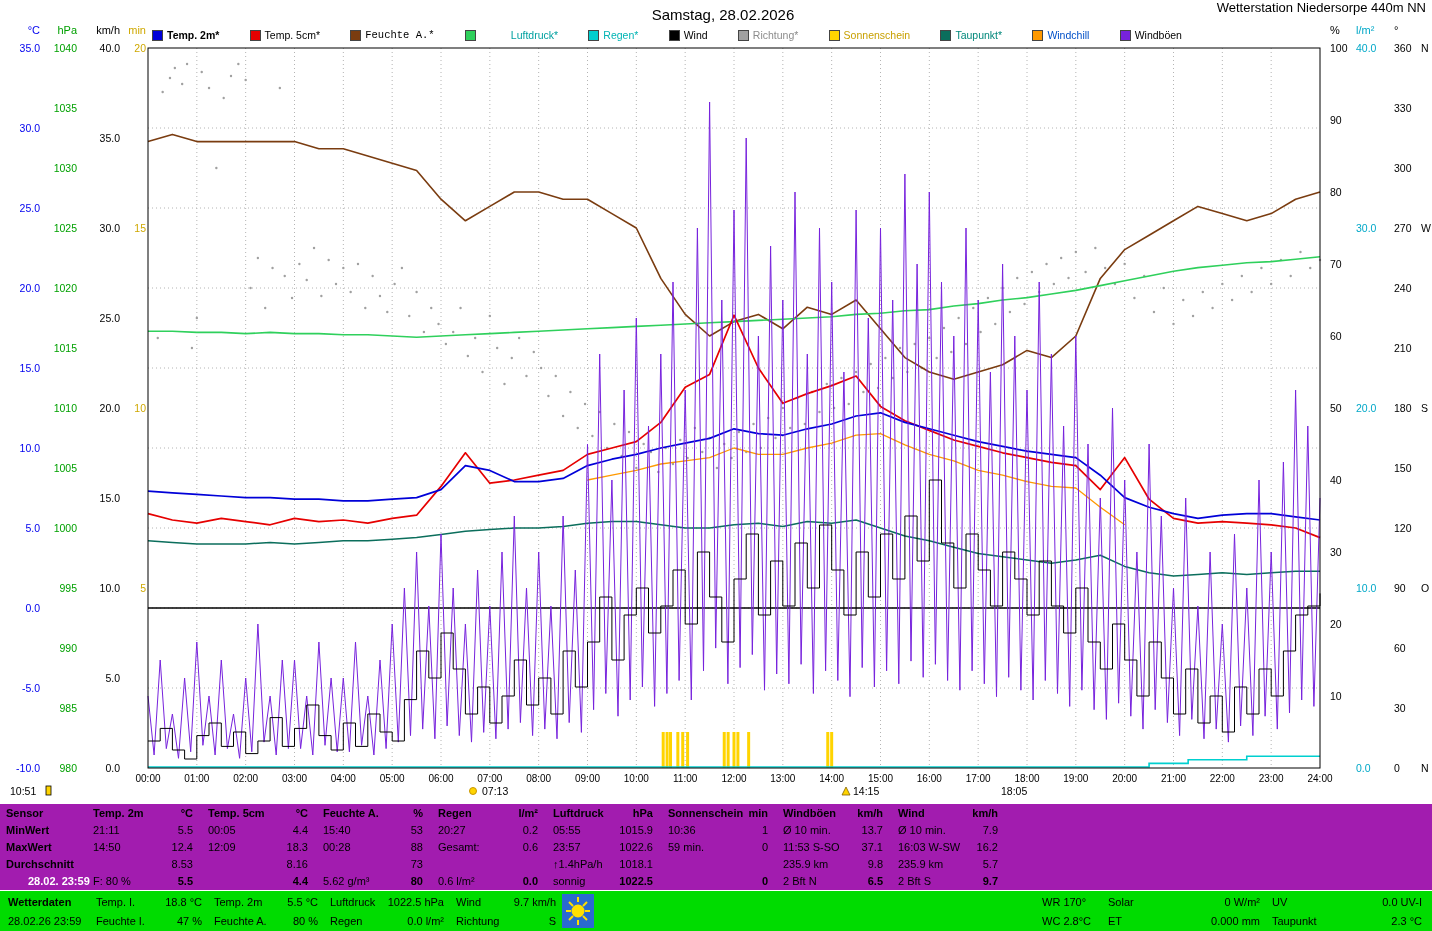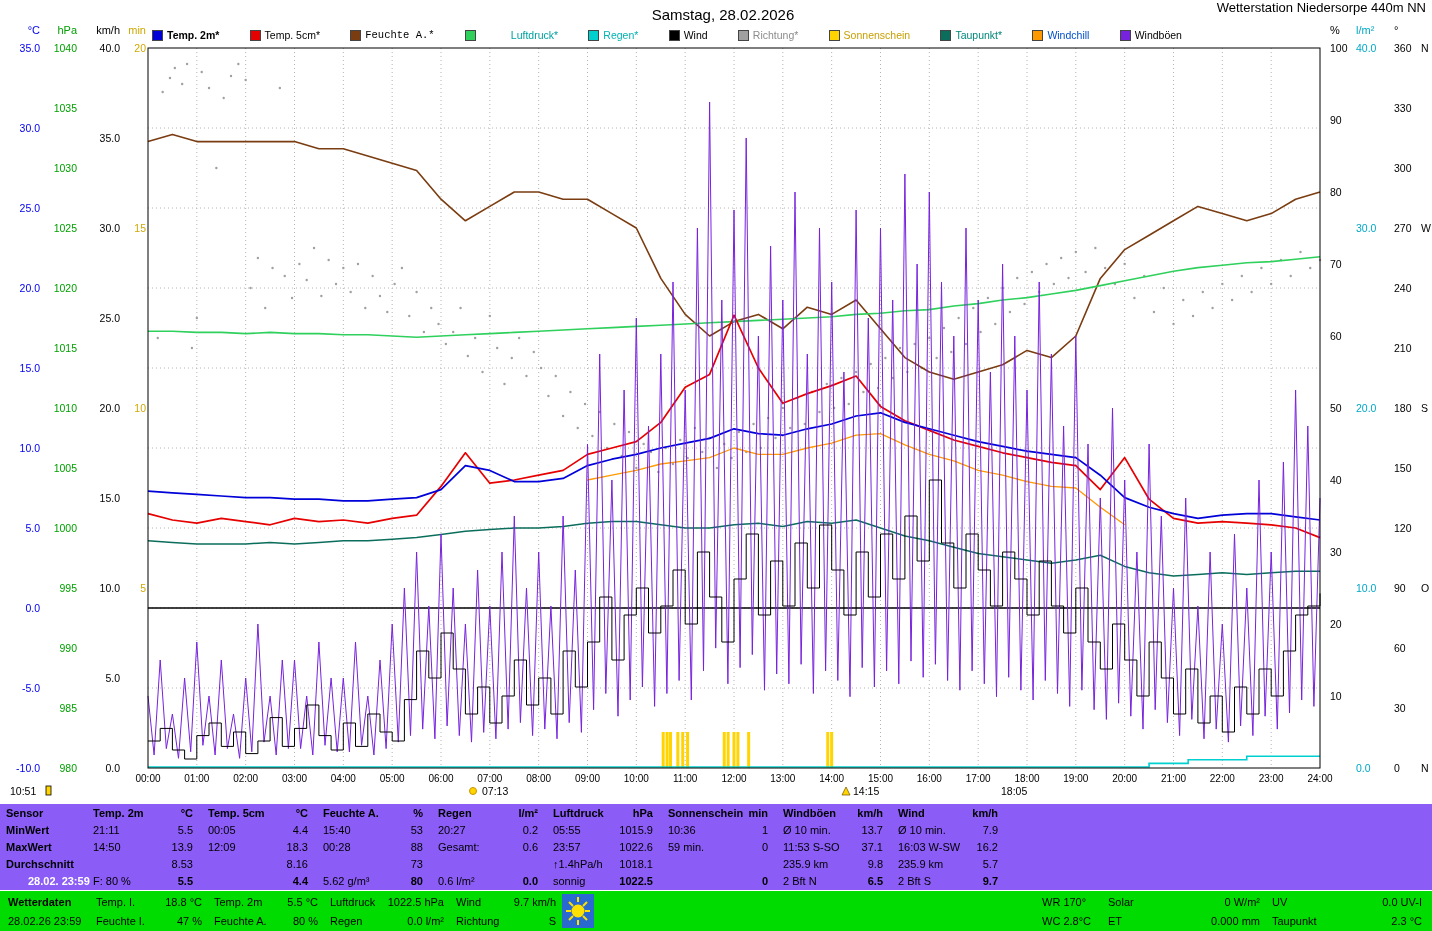--- a/index.html
+++ b/index.html
@@ -394,21 +394,21 @@
       <text x="1271.1666666666667" y="782" fill="#000" text-anchor="middle" font-size="10" font-family="&quot;Liberation Sans&quot;,sans-serif">23:00</text>
       <text x="1320" y="782" fill="#000" text-anchor="middle" font-size="10" font-family="&quot;Liberation Sans&quot;,sans-serif">24:00</text>
       <text x="10" y="795" fill="#000" text-anchor="start" font-size="10.5" font-family="&quot;Liberation Sans&quot;,sans-serif">10:51</text>
       <rect x="46" y="786" width="5" height="9" fill="#ffd400" stroke="#000" stroke-width="0.8"></rect>
       <text x="482" y="795" fill="#000" text-anchor="start" font-size="10.5" font-family="&quot;Liberation Sans&quot;,sans-serif">07:13</text>
       <circle cx="473" cy="791" r="3.5" fill="#ffd400" stroke="#c89600" stroke-width="1"></circle>
       <text x="853" y="795" fill="#000" text-anchor="start" font-size="10.5" font-family="&quot;Liberation Sans&quot;,sans-serif">14:15</text>
       <path d="M842,795 L850,795 L846,787 Z" fill="#ffd400" stroke="#806000" stroke-width="0.8"></path>
       <text x="1001" y="795" fill="#000" text-anchor="start" font-size="10.5" font-family="&quot;Liberation Sans&quot;,sans-serif">18:05</text>
     </svg>
-  <div id="summary-table" style="background: #8b5cf6;">
+  <div id="summary-table" style="background: #a21caf;">
       <div class="sum-row hdr">
         <div class="rh">Sensor</div>
         <div class="grp">
           <span class="a">Temp. 2m</span>
           <span class="b">°C</span>
         </div>
         <div class="grp">
           <span class="a">Temp. 5cm</span>
           <span class="b">°C</span>
         </div>
@@ -471,21 +471,21 @@
         <div class="grp">
           <span class="a">Ø 10 min.</span>
           <span class="b">7.9</span>
         </div>
         <div></div>
       </div>
       <div class="sum-row">
         <div class="rh">MaxWert</div>
         <div class="grp">
           <span class="a">14:50</span>
-          <span class="b">13.9</span>
+          <span class="b">12.4</span>
         </div>
         <div class="grp">
           <span class="a">12:09</span>
           <span class="b">18.3</span>
         </div>
         <div class="grp">
           <span class="a">00:28</span>
           <span class="b">88</span>
         </div>
         <div class="grp">

